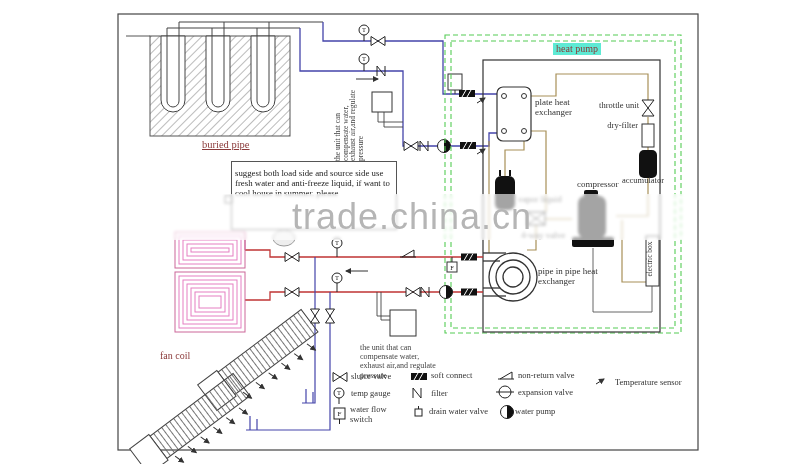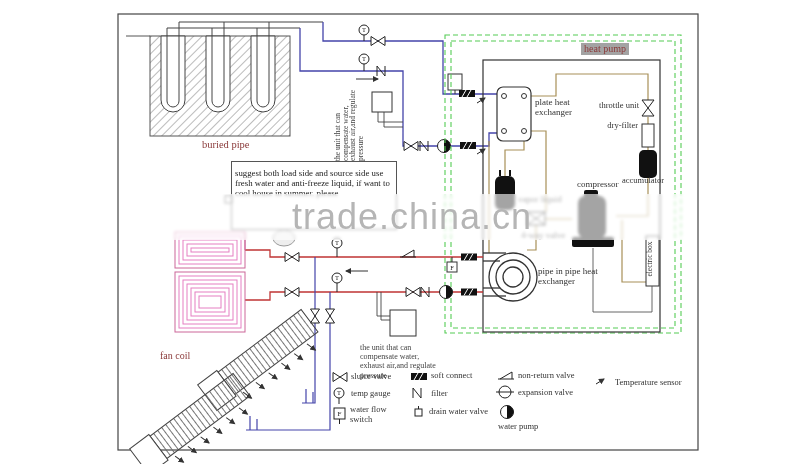--- a/index.html
+++ b/index.html
@@ -282,27 +282,27 @@
     <use href="#filt" xlink:href="#filt" x="413" y="388"></use>
     <use href="#drv" xlink:href="#drv" x="415" y="406"></use>
     <use href="#nrv" xlink:href="#nrv" x="498" y="371"></use>
     <circle cx="505" cy="392" r="6" fill="#fff" stroke="#222" stroke-width="1"></circle>
     <line x1="496" y1="392" x2="514" y2="392" stroke="#222" stroke-width="1"></line>
     <use href="#pump" xlink:href="#pump" x="507" y="412"></use>
     <use href="#tsens" xlink:href="#tsens" x="596" y="378"></use>
   </g>
 </svg>
 
-<div class="lbl maroon z2" style="left:202px;top:139px;font-size:10.5px;">buried pipe</div>
+<div class="lbl maroon z2" style="left:202px;top:139px;font-size:10.5px;text-decoration:underline;">buried pipe</div>
 
 <div id="suggestion-box">suggest both load side and source side use fresh water and anti-freeze liquid, if want to cool house in summer, please</div>
 
 <div class="lbl vert z2" style="left:312px;top:109px;width:74px;height:30px;font-size:7.5px;line-height:7.5px;color:#444;">the unit that can compensate water, exhaust air,and regulate pressure</div>
 
-<div class="lbl maroon z2" style="left:581px;top:43px;font-size:10px;background:#a3a3a3;padding:0 3px;">heat pump</div>
+<div class="lbl maroon z2" style="left:553px;top:43px;font-size:10px;background:#5eead4;padding:0 3px;">heat pump</div>
 
 <div class="lbl z2" style="left:535px;top:97px;width:54px;">plate heat exchanger</div>
 
 <div class="lbl rt z2" style="left:592px;top:101px;width:47px;font-size:8.5px;">throttle unit</div>
 
 <div class="lbl rt z2" style="left:596px;top:121px;width:42px;font-size:8.5px;">dry-filter</div>
 
 <div class="lbl z2" style="left:622px;top:176px;width:56px;font-size:8.5px;">accumulator</div>
 
 <div class="lbl z2" style="left:577px;top:179px;width:48px;">compressor</div>
@@ -320,21 +320,21 @@
 <div class="lbl z2" style="left:360px;top:343px;width:84px;font-size:8px;color:#444;">the unit that can compensate water, exhaust air,and regulate pressure</div>
 
 <div class="lbl z2" style="left:351px;top:372px;font-size:8.5px;">sluice valve</div>
 <div class="lbl z2" style="left:351px;top:389px;font-size:8.5px;">temp gauge</div>
 <div class="lbl z2" style="left:350px;top:405px;width:48px;font-size:8.5px;">water flow switch</div>
 <div class="lbl z2" style="left:431px;top:371px;font-size:8.5px;">soft connect</div>
 <div class="lbl z2" style="left:431px;top:389px;font-size:8.5px;">filter</div>
 <div class="lbl z2" style="left:429px;top:407px;font-size:8.5px;">drain water valve</div>
 <div class="lbl z2" style="left:518px;top:371px;font-size:8.5px;">non-return valve</div>
 <div class="lbl z2" style="left:518px;top:388px;font-size:8.5px;">expansion valve</div>
-<div class="lbl z2" style="left:498px;top:407px;font-size:8.5px;margin-top:15px;">water pump</div>
+<div class="lbl z2" style="left:515px;top:407px;font-size:8.5px;">water pump</div>
 <div class="lbl z2" style="left:615px;top:378px;font-size:8.5px;">Temperature sensor</div>
 
 <div class="glyph z2" style="left:360px;top:26px;width:8px;font-size:6.5px;">T</div>
 <div class="glyph z2" style="left:360px;top:55px;width:8px;font-size:6.5px;">T</div>
 <div class="glyph z2" style="left:333px;top:239px;width:8px;font-size:6.5px;">T</div>
 <div class="glyph z2" style="left:333px;top:274px;width:8px;font-size:6.5px;">T</div>
 <div class="glyph z2" style="left:335px;top:389px;width:8px;font-size:6.5px;">T</div>
 <div class="glyph z2" style="left:448px;top:264px;width:8px;font-size:6.5px;">F</div>
 <div class="glyph z2" style="left:335px;top:410px;width:9px;font-size:7px;">F</div>
 

